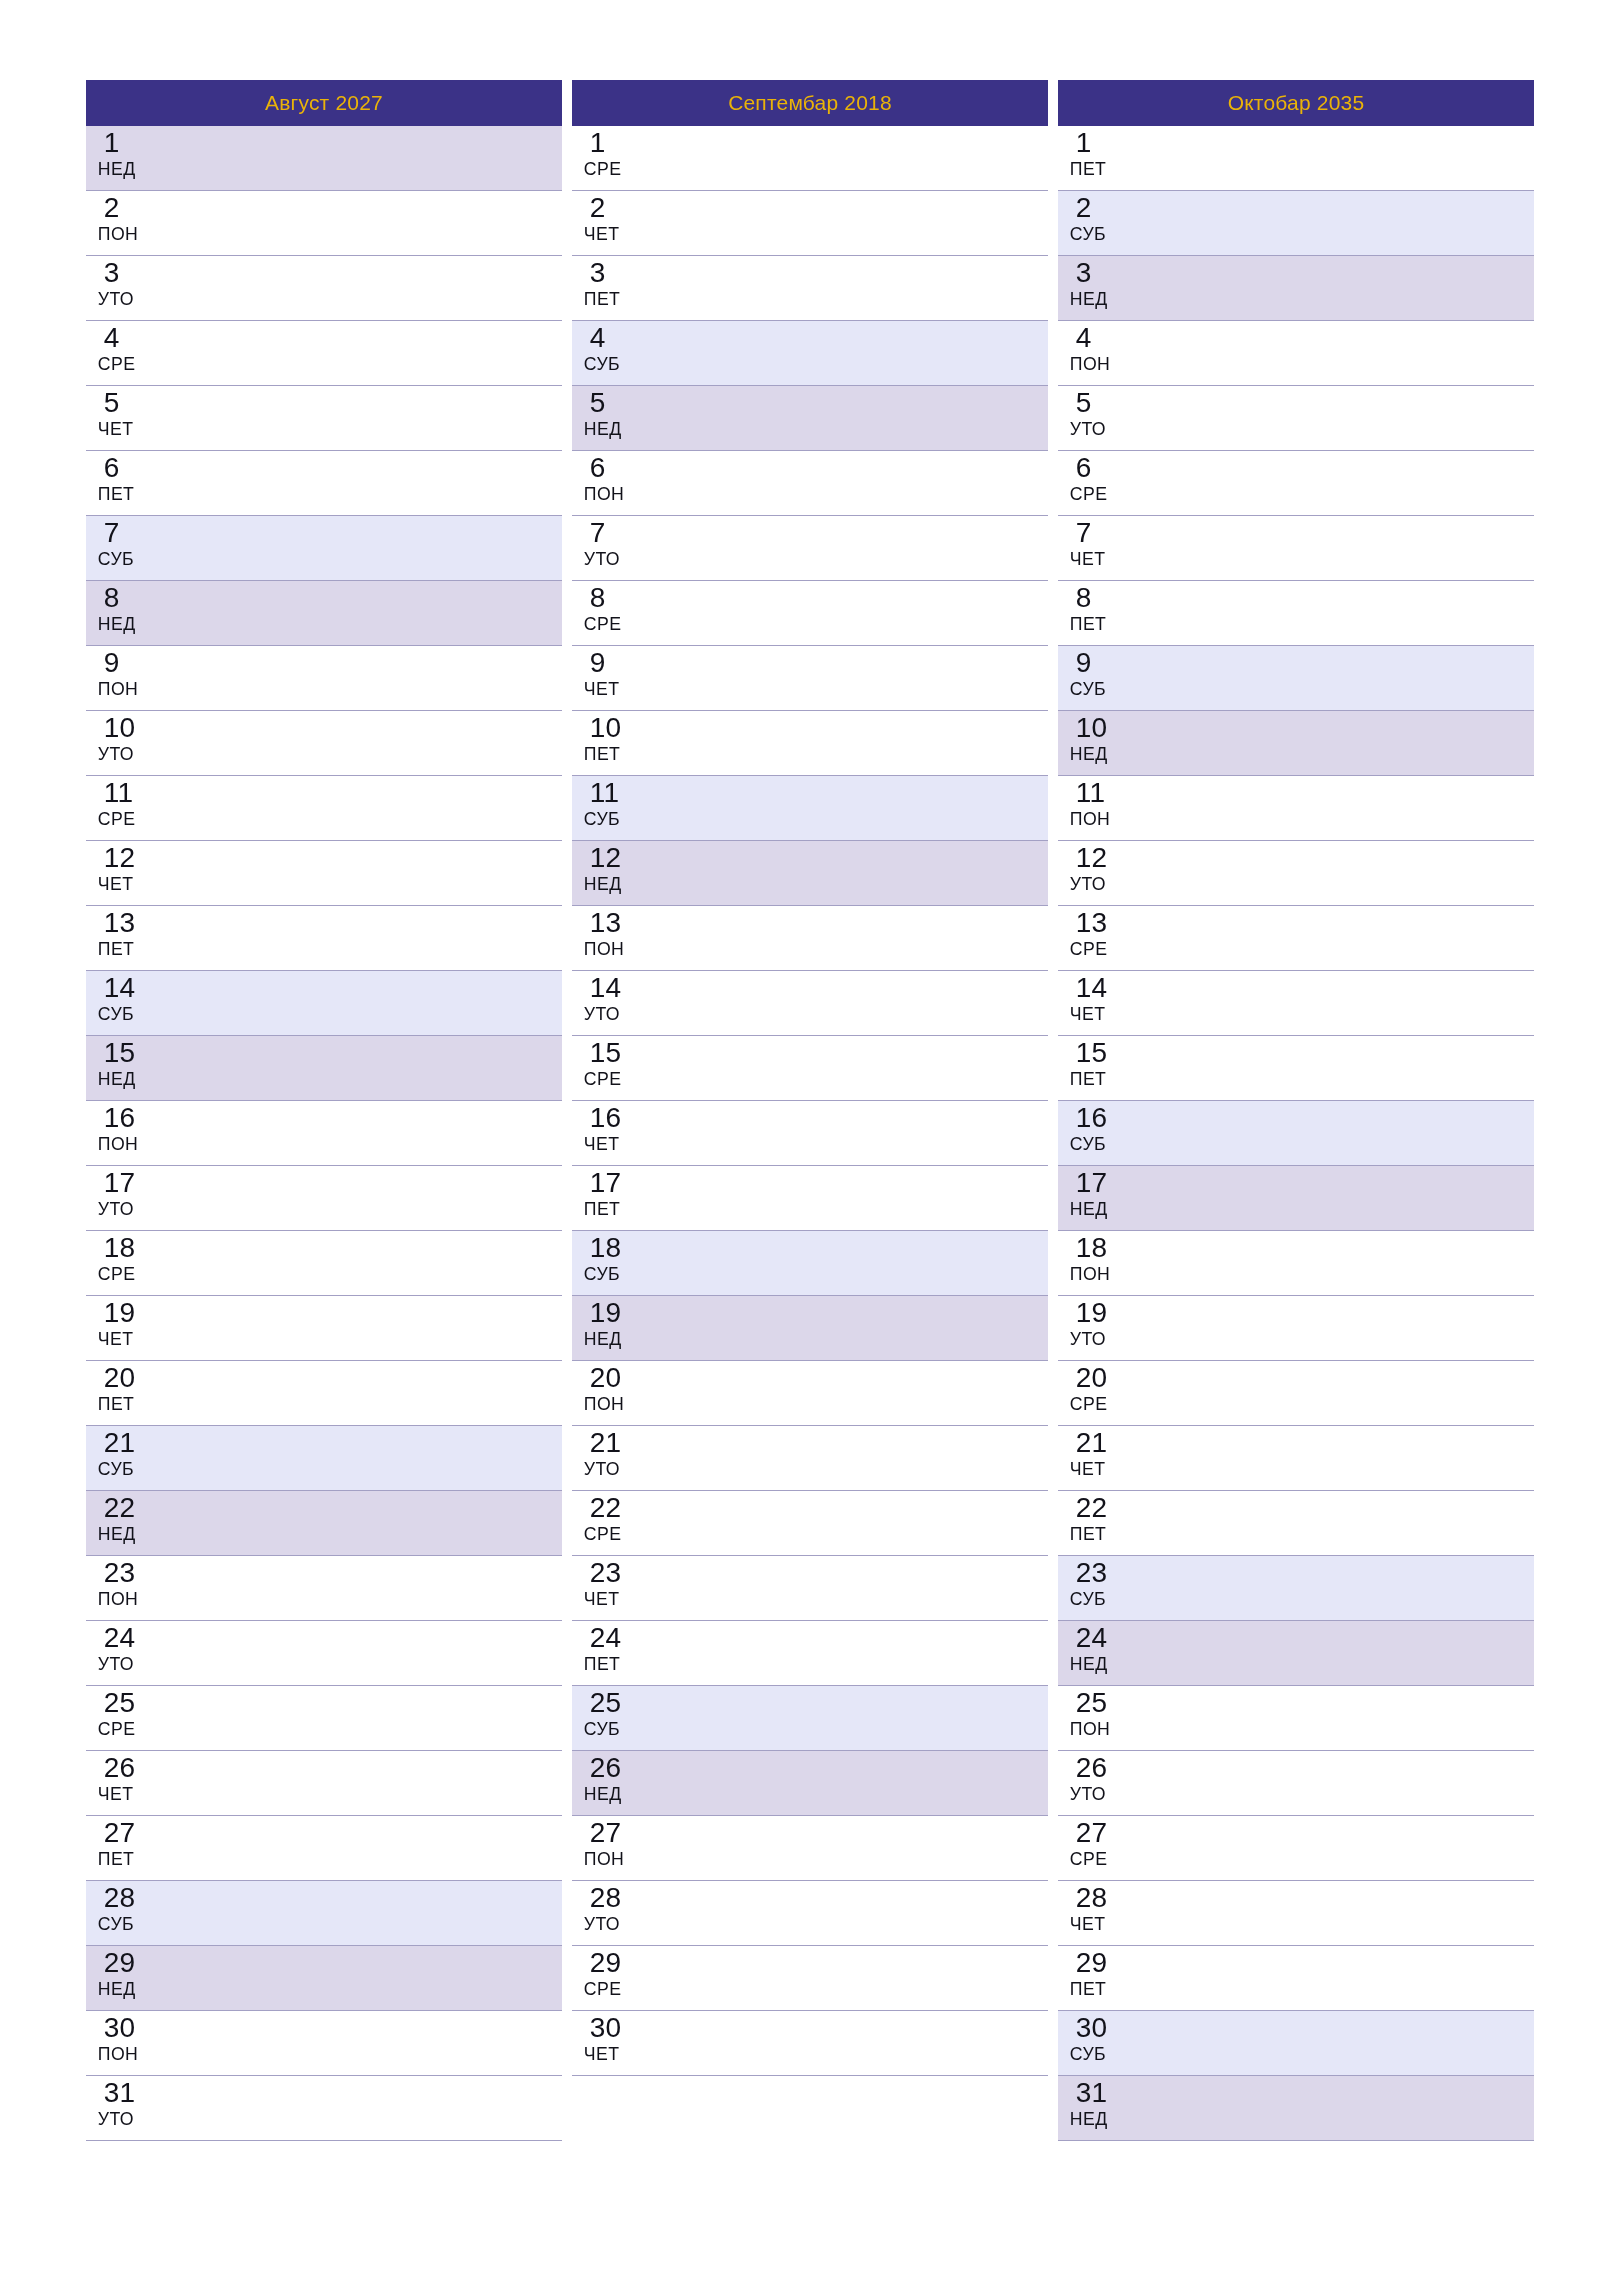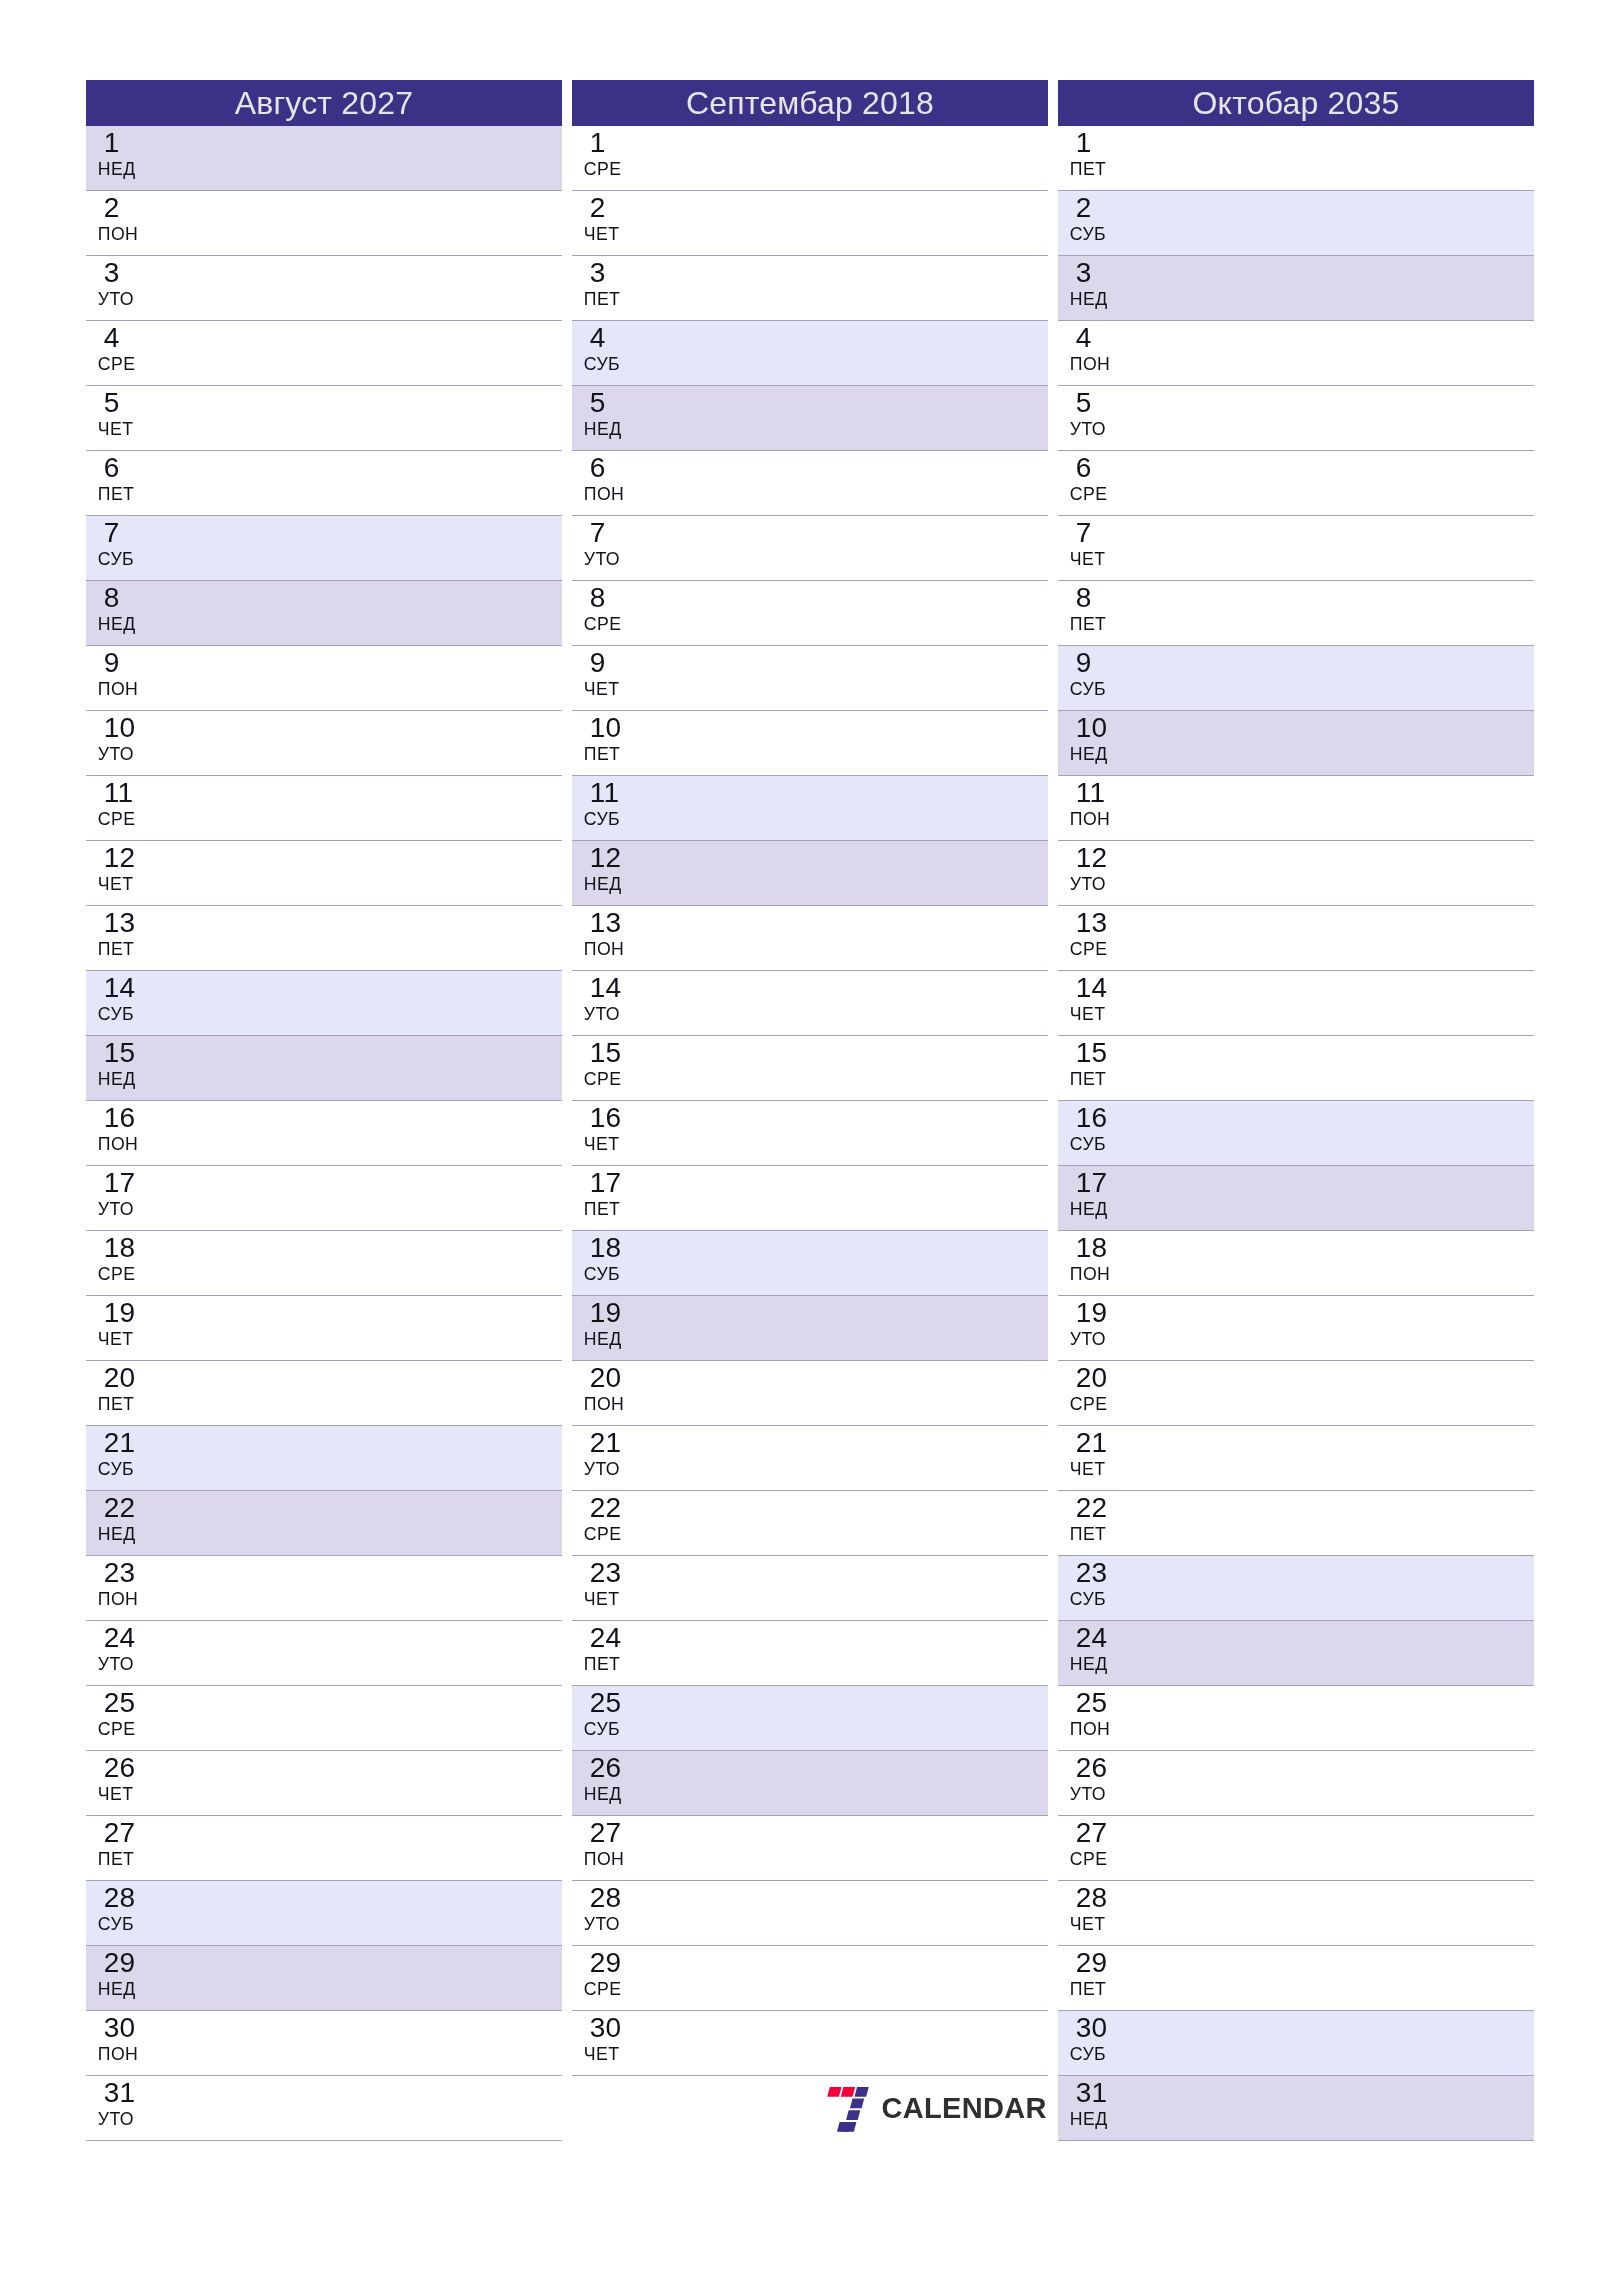--- a/index.html
+++ b/index.html
@@ -34,25 +34,25 @@
   .month-col {
     width: 476px;
     display: flex;
     flex-direction: column;
     position: relative;
   }
 
   .month-header {
     height: 46px;
     background: #3b3287;
-    color: #e5e5e5;
+    color: #eab308;
     display: flex;
     align-items: center;
     justify-content: center;
-    font-size: 32px;
+    font-size: 21px;
     font-weight: 400;
     letter-spacing: 0.2px;
     box-sizing: border-box;
   }
 
   .days {
     display: flex;
     flex-direction: column;
     width: 100%;
   }
@@ -379,36 +379,20 @@
     <span class="day-wd">УТО</span>
   </div>
           <div class="day-row">
     <span class="day-num">29</span>
     <span class="day-wd">СРЕ</span>
   </div>
           <div class="day-row">
     <span class="day-num">30</span>
     <span class="day-wd">ЧЕТ</span>
   </div>
-          <div class="logo-slot">
-    <div class="logo">
-      <svg class="logo-mark" viewBox="0 0 74 80" aria-hidden="true">
-        <g>
-          <polygon points="9,6 27,6 23,21 5,21" fill="#f5003c"></polygon>
-          <polygon points="30,6 48,6 44,21 26,21" fill="#f5003c"></polygon>
-          <polygon points="51,6 69,6 65,21 47,21" fill="#3b3287"></polygon>
-          <polygon points="44,24 62,24 58,39 40,39" fill="#3b3287"></polygon>
-          <polygon points="38,42 56,42 52,57 34,57" fill="#3b3287"></polygon>
-          <polygon points="32,60 50,60 46,75 28,75" fill="#3b3287"></polygon>
-          <polygon points="24,60 42,60 38,75 20,75" fill="#3b3287"></polygon>
-        </g>
-      </svg>
-      <span class="logo-text">CALENDAR</span>
-    </div>
-  </div>
         </div>
   </div>
       <div class="month-col">
     <div class="month-header">
       <span>Октобар 2035</span>
     </div>
     <div class="days">
           <div class="day-row">
     <span class="day-num">1</span>
     <span class="day-wd">ПЕТ</span>

